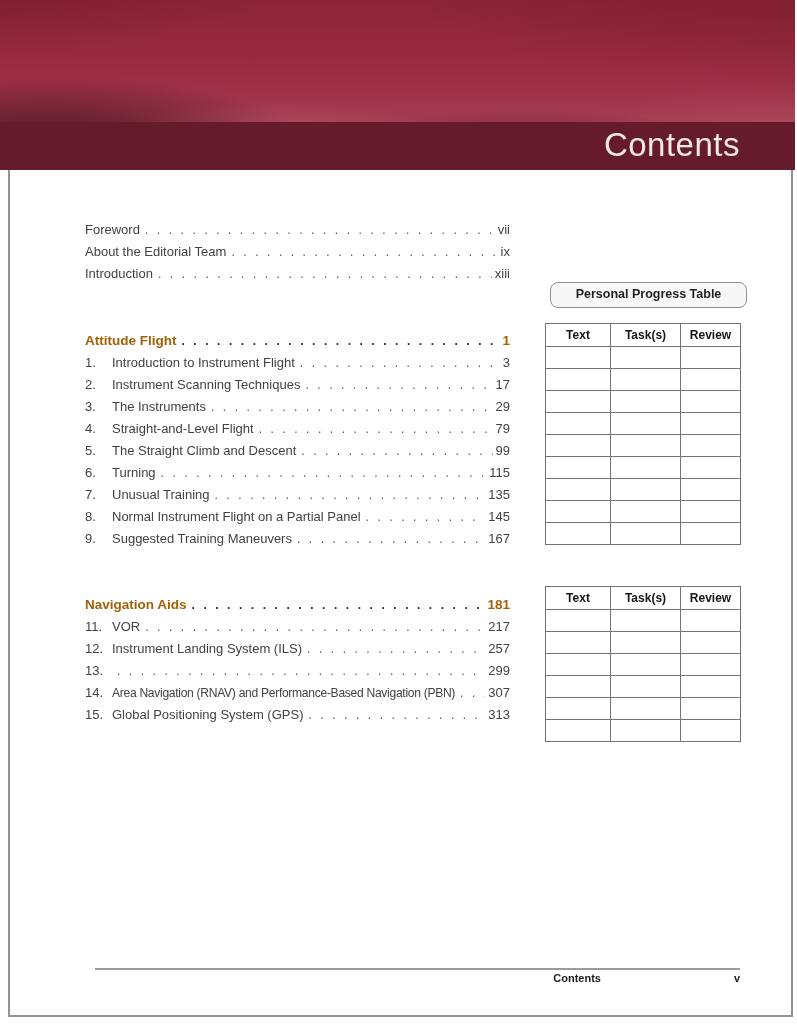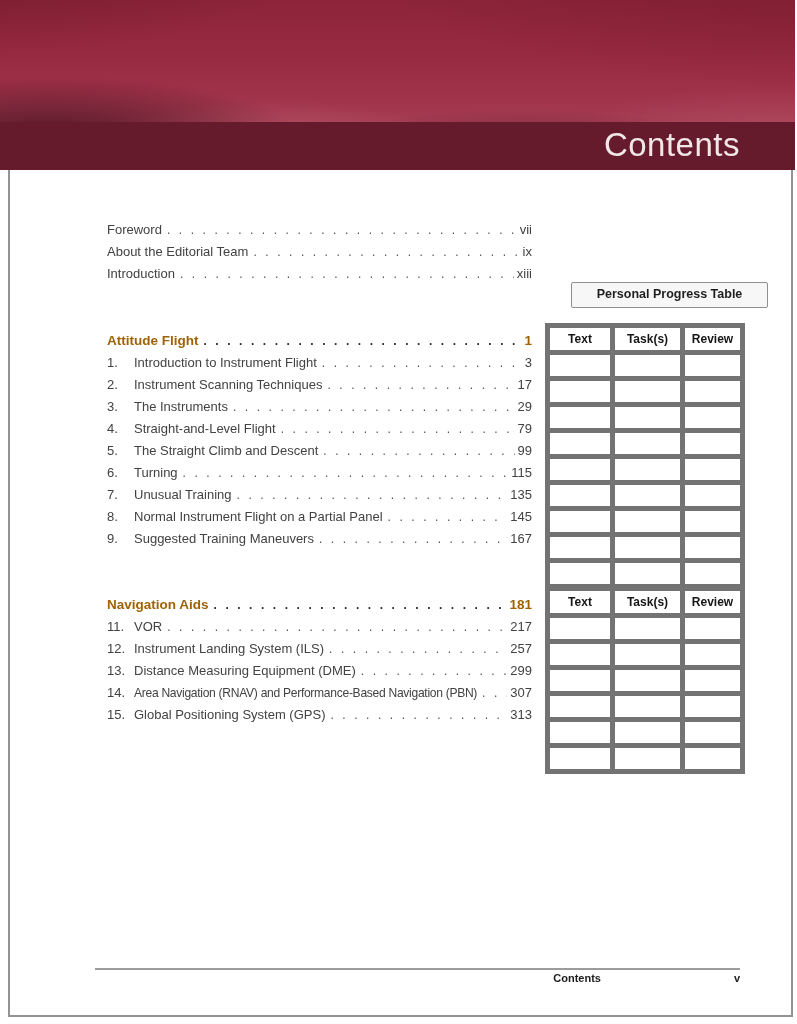--- a/index.html
+++ b/index.html
@@ -19,46 +19,46 @@
   }
   .band{position:absolute;left:0;top:122px;width:795px;height:48px;background:#651b2b;}
   .band-title{position:absolute;right:55px;top:0;line-height:46px;font-size:33px;
               color:#f2e7e7;letter-spacing:.5px;}
 
   
   .frame{position:absolute;left:8px;top:170px;width:785px;height:847px;box-sizing:border-box;
          border:2px solid #939393;border-top:none;background:#ffffff;}
 
   
-  .toc{position:absolute;left:107px;width:425px;color:#424242;font-size:13px;}
+  .toc{position:absolute;left:85px;width:425px;color:#424242;font-size:13px;}
   .fm{top:219px;}
   .s1{top:330px;}
   .s2{top:594px;}
   .toc-row{display:flex;align-items:baseline;height:22px;line-height:22px;white-space:nowrap;}
   .toc-row .num{flex:0 0 27px;}
   .toc-row .t{flex:0 0 auto;}
   .toc-row .dots{flex:1 1 0;min-width:0;overflow:hidden;color:#515151;
                  margin-left:5px;margin-right:3px;}
   .dots::after{content:". . . . . . . . . . . . . . . . . . . . . . . . . . . . . . . . . . . . . . . . . . . . . . . . . . . . . . . . . . . .";
                letter-spacing:2.6px;font-size:12px;}
   .toc-row .pg{flex:0 0 auto;}
   .toc-row.head{font-weight:bold;color:#a16207;font-size:13.5px;}
   .toc-row.head .dots{color:#2b2b2b;}
   .tight .t{font-size:12.1px;letter-spacing:-0.3px;}
 
   
-  .ppt{position:absolute;left:571px;top:282px;width:197px;height:26px;box-sizing:border-box;
-       border:1.5px solid #8f8f8f;border-radius:2px;background:#f7f7f7;
+  .ppt{position:absolute;left:550px;top:282px;width:197px;height:26px;box-sizing:border-box;
+       border:1.5px solid #8f8f8f;border-radius:8px;background:#f7f7f7;
        text-align:center;line-height:22px;font-weight:bold;font-size:12.5px;color:#1f1f1f;}
 
   
   .ptable{position:absolute;left:545px;border-collapse:collapse;table-layout:fixed;background:#fff;}
   .t1{top:323px;}
   .t2{top:586px;}
-  .ptable th,.ptable td{border:5px solid #737373;padding:0;}
+  .ptable th,.ptable td{border:1px solid #737373;padding:0;}
   .ptable th{height:22px;font-size:12px;font-weight:bold;color:#161616;text-align:center;
              font-family:"Liberation Sans",sans-serif;}
   .ptable td{height:21px;}
   .c1{width:65px;} .c2{width:70px;} .c3{width:60px;}
 
   
   .fline{position:absolute;left:95px;top:968px;width:645px;height:2px;background:#9c9c9c;}
   .flabel{position:absolute;top:972px;left:0;width:601px;text-align:right;
           font-size:11px;font-weight:bold;color:#1c1c1c;}
   .fpage{position:absolute;top:972px;left:95px;width:645px;text-align:right;
@@ -234,21 +234,20 @@
       <span class="pg">217</span>
     </div>
     <div class="toc-row">
       <span class="num">12.</span>
       <span class="t">Instrument Landing System (ILS)</span>
       <span class="dots"></span>
       <span class="pg">257</span>
     </div>
     <div class="toc-row">
       <span class="num">13.</span>
-      <span class="t">Distance Measuring Equipment (DME)</span>
       <span class="dots"></span>
       <span class="pg">299</span>
     </div>
     <div class="toc-row tight">
       <span class="num">14.</span>
       <span class="t">Area Navigation (RNAV) and Performance-Based Navigation (PBN)</span>
       <span class="dots"></span>
       <span class="pg">307</span>
     </div>
     <div class="toc-row">

